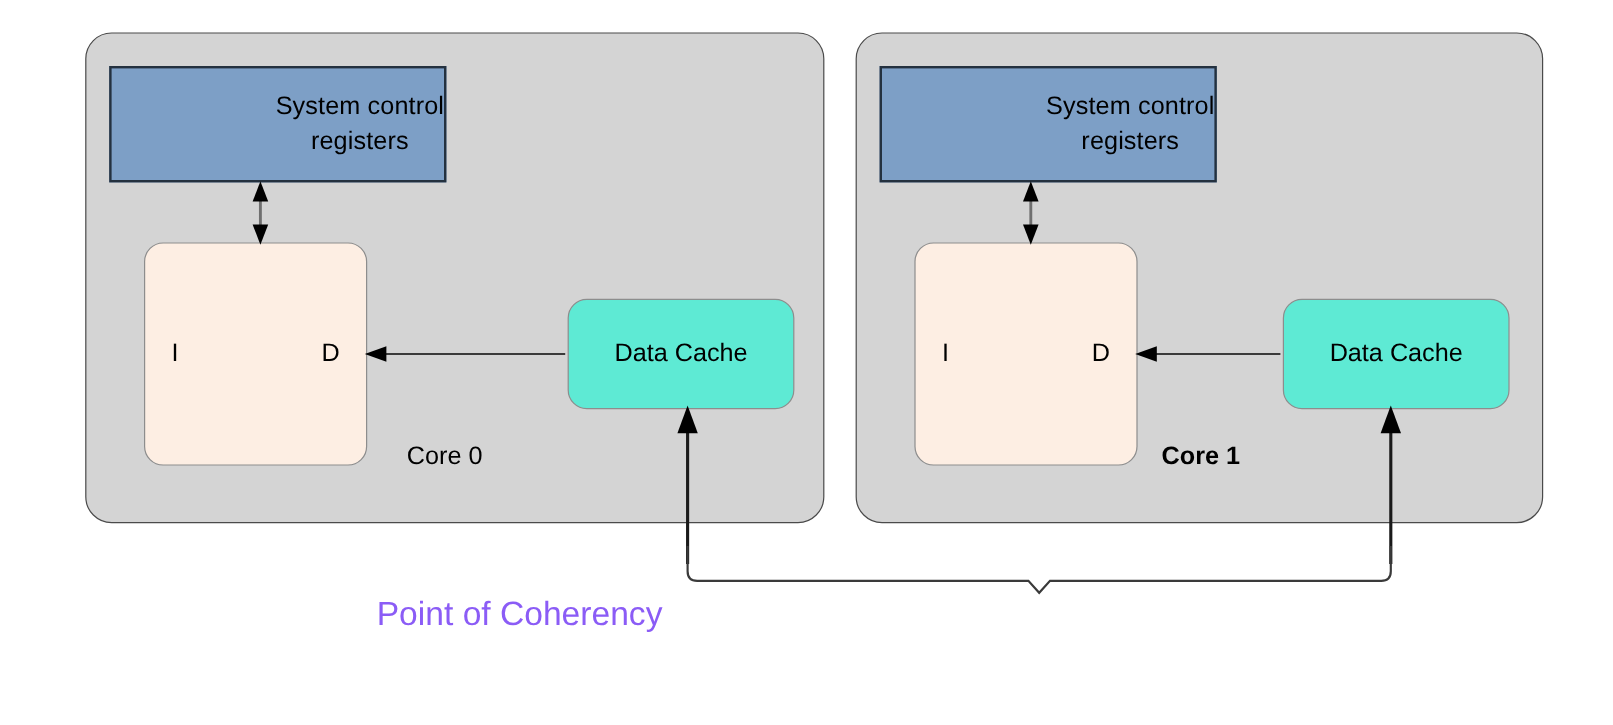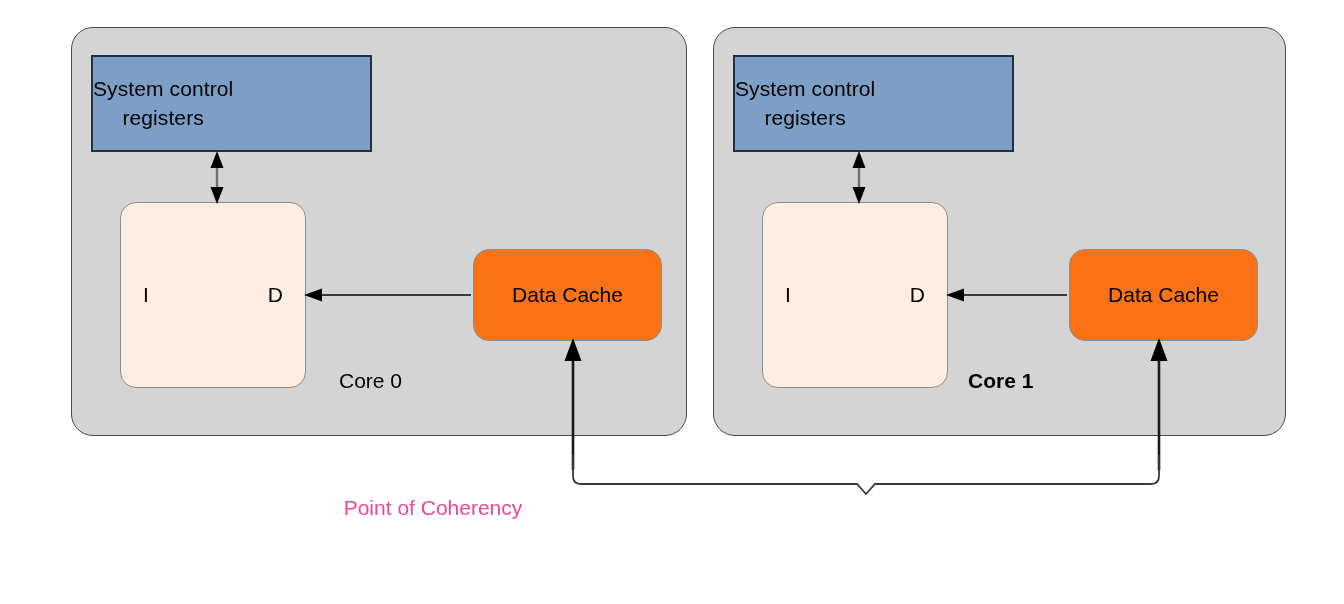--- a/index.html
+++ b/index.html
@@ -29,21 +29,21 @@
   #core0-container { left: 71px;  top: 27px; width: 616px; height: 409px; }
   #core1-container { left: 713px; top: 27px; width: 573px; height: 409px; }
 
   .scr-box {
     position: absolute;
     background: #7d9fc6;
     border: 2px solid #24313f;
     box-sizing: border-box;
     display: flex;
     align-items: center;
-    justify-content: flex-start;
+    justify-content: flex-end;
     text-align: center;
     font-size: 21px;
     color: #000000;
     line-height: 1.35;
     letter-spacing: 0.1px;
   }
   #scr-core0 { left: 91px;  top: 55px; width: 281px; height: 97px; }
   #scr-core1 { left: 733px; top: 55px; width: 281px; height: 97px; }
 
   .id-box {
@@ -60,21 +60,21 @@
   .id-box .id-letter {
     position: absolute;
     top: 50%;
     transform: translateY(-50%);
   }
   .id-box .id-letter.i { left: 22px; }
   .id-box .id-letter.d { right: 22px; }
 
   .dcache-box {
     position: absolute;
-    background: #f97316;
+    background: #5eead4;
     border: 1.4px solid #8d8d8d;
     border-radius: 16px;
     box-sizing: border-box;
     display: flex;
     align-items: center;
     justify-content: center;
     font-size: 21px;
     color: #000000;
   }
   #dcache-core0 { left: 473px;  top: 249px; width: 189px; height: 92px; }
@@ -88,22 +88,22 @@
   }
   #core0-label { left: 339px; top: 369px; text-align: center; }
   #core1-label { left: 968px; top: 369px; font-weight: bold; }
 
   .poc-label {
     position: absolute;
     left: 0;
     top: 496px;
     width: 1344px;
     text-align: center;
-    font-size: 21px;
-    color: #ec4899;
+    font-size: 28px;
+    color: #8b5cf6;
   }
   .poc-label span { margin-left: -478px; }
 
   .figure-caption {
     position: absolute;
     right: 22px;
     top: 554px;
     font-size: 23px;
     font-weight: bold;
     color: #000000;

